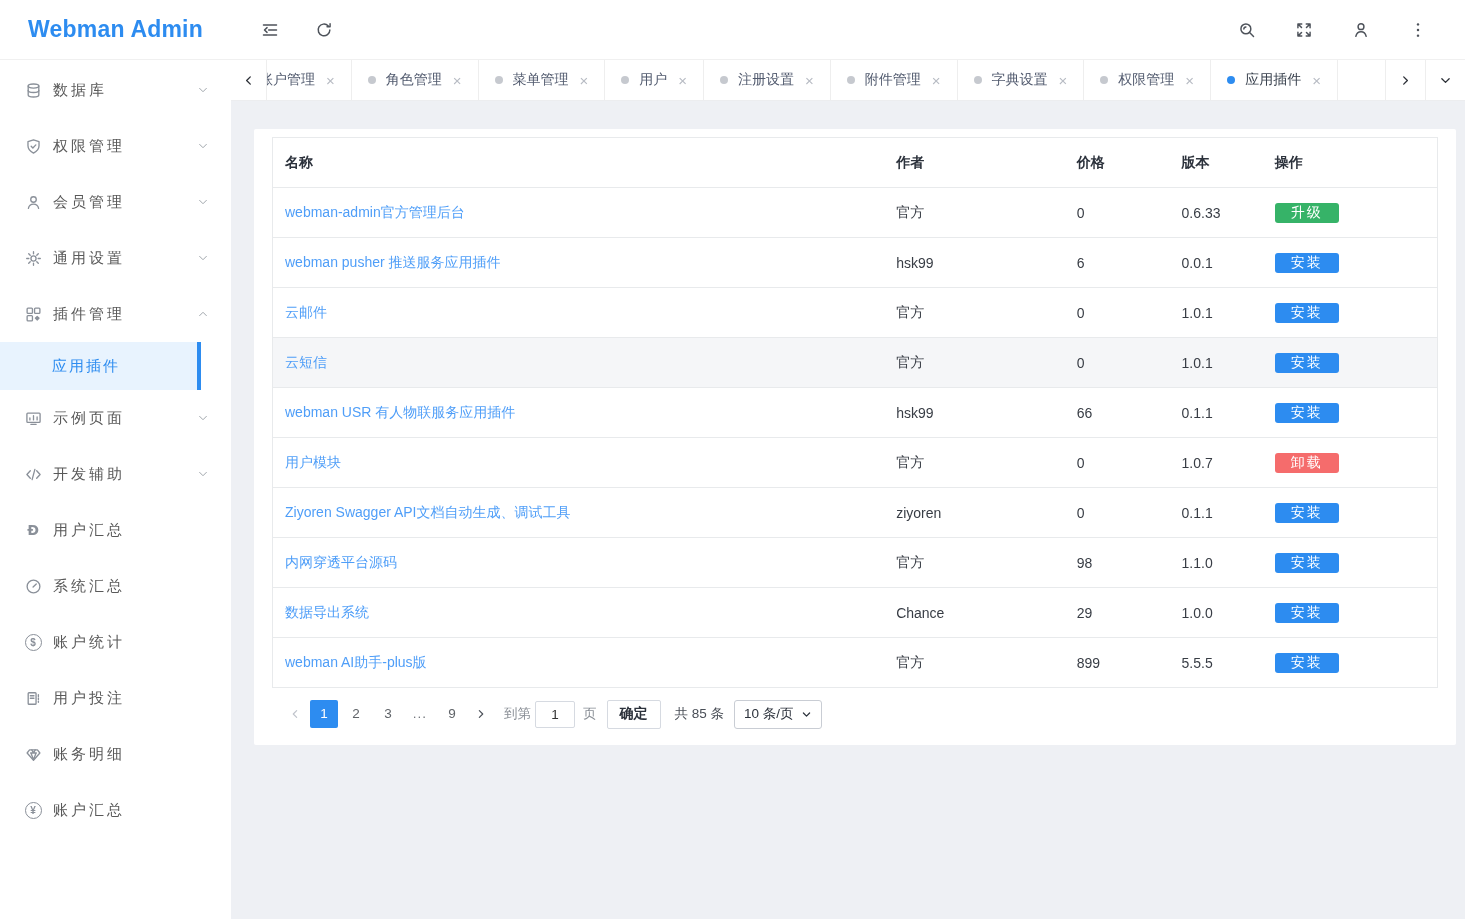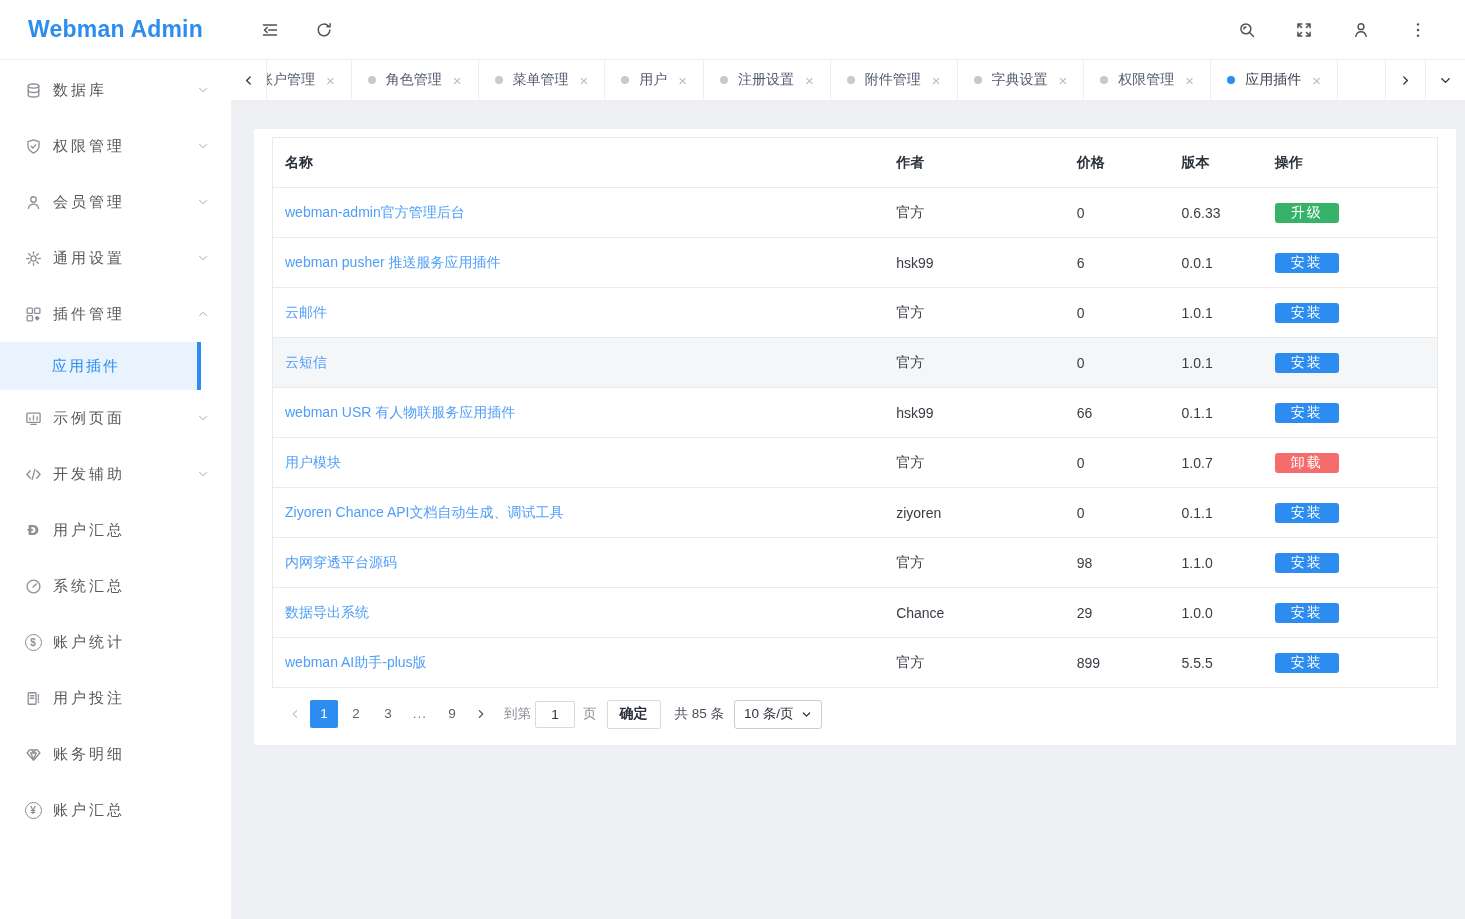--- a/index.html
+++ b/index.html
@@ -462,21 +462,21 @@
     <td class="c-action"><button class="act-btn" style="background: rgb(45, 140, 240);">安装</button></td>
   </tr>
             <tr>
     <td class="c-name"><a>用户模块</a></td>
     <td class="c-author">官方</td>
     <td class="c-price">0</td>
     <td class="c-version">1.0.7</td>
     <td class="c-action"><button class="act-btn" style="background: rgb(245, 108, 108);">卸载</button></td>
   </tr>
             <tr>
-    <td class="c-name"><a>Ziyoren Chance API文档自动生成、调试工具</a></td>
+    <td class="c-name"><a>Ziyoren Swagger API文档自动生成、调试工具</a></td>
     <td class="c-author">ziyoren</td>
     <td class="c-price">0</td>
     <td class="c-version">0.1.1</td>
     <td class="c-action"><button class="act-btn" style="background: rgb(45, 140, 240);">安装</button></td>
   </tr>
             <tr>
     <td class="c-name"><a>内网穿透平台源码</a></td>
     <td class="c-author">官方</td>
     <td class="c-price">98</td>
     <td class="c-version">1.1.0</td>

